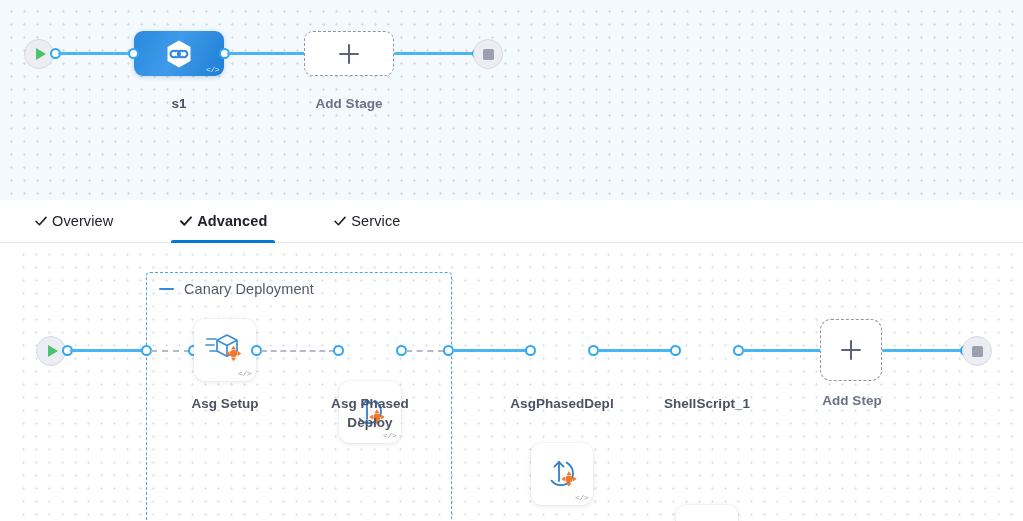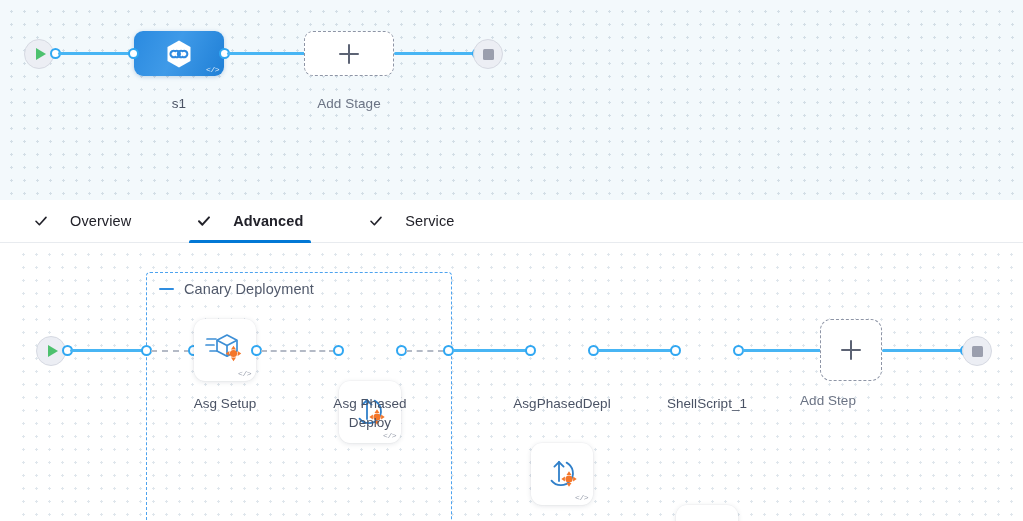--- a/index.html
+++ b/index.html
@@ -33,21 +33,21 @@
     border-bottom: 1px solid #e8ebef;
     display: flex;
     align-items: center;
     padding-left: 22px;
   }
   .tab {
     position: relative;
     height: 43px;
     display: flex;
     align-items: center;
-    gap: 22px;
+    gap: 4px;
     padding: 0 12px;
     margin-right: 42px;
     cursor: pointer;
     white-space: nowrap;
   }
   .tab .tab-label {
     font-size: 14.5px;
     color: #22222a;
     letter-spacing: 0.1px;
   }
@@ -185,20 +185,21 @@
     letter-spacing: -0.5px;
   }
 
   
   .node-label {
     font-size: 13.5px;
     color: #4a5264;
     text-align: center;
     line-height: 19px;
     letter-spacing: 0.05px;
+    font-weight: bold;
   }
   .node-label.light { color: #6b7384; }
 
   
   .group-box {
     border: 1.4px dashed #4da3ef;
     border-radius: 4px;
     background: transparent;
   }
   .group-header {
@@ -420,16 +421,16 @@
       <div>Asg Phased</div>
       <div>Deploy</div>
     </div>
 
     <div class="abs node-label" style="left:487px; top:151px; width:126px;">
       <div>AsgPhasedDepl</div>
     </div>
 
     <div class="abs node-label" style="left:634px; top:151px; width:122px;">ShellScript_1</div>
 
-    <div class="abs node-label light" style="left:756px; top:148px; width:120px;">Add Step</div>
+    <div class="abs node-label light" style="left:780px; top:148px; width:120px;">Add Step</div>
   </div>
 
 </div>
 
 </body></html>

